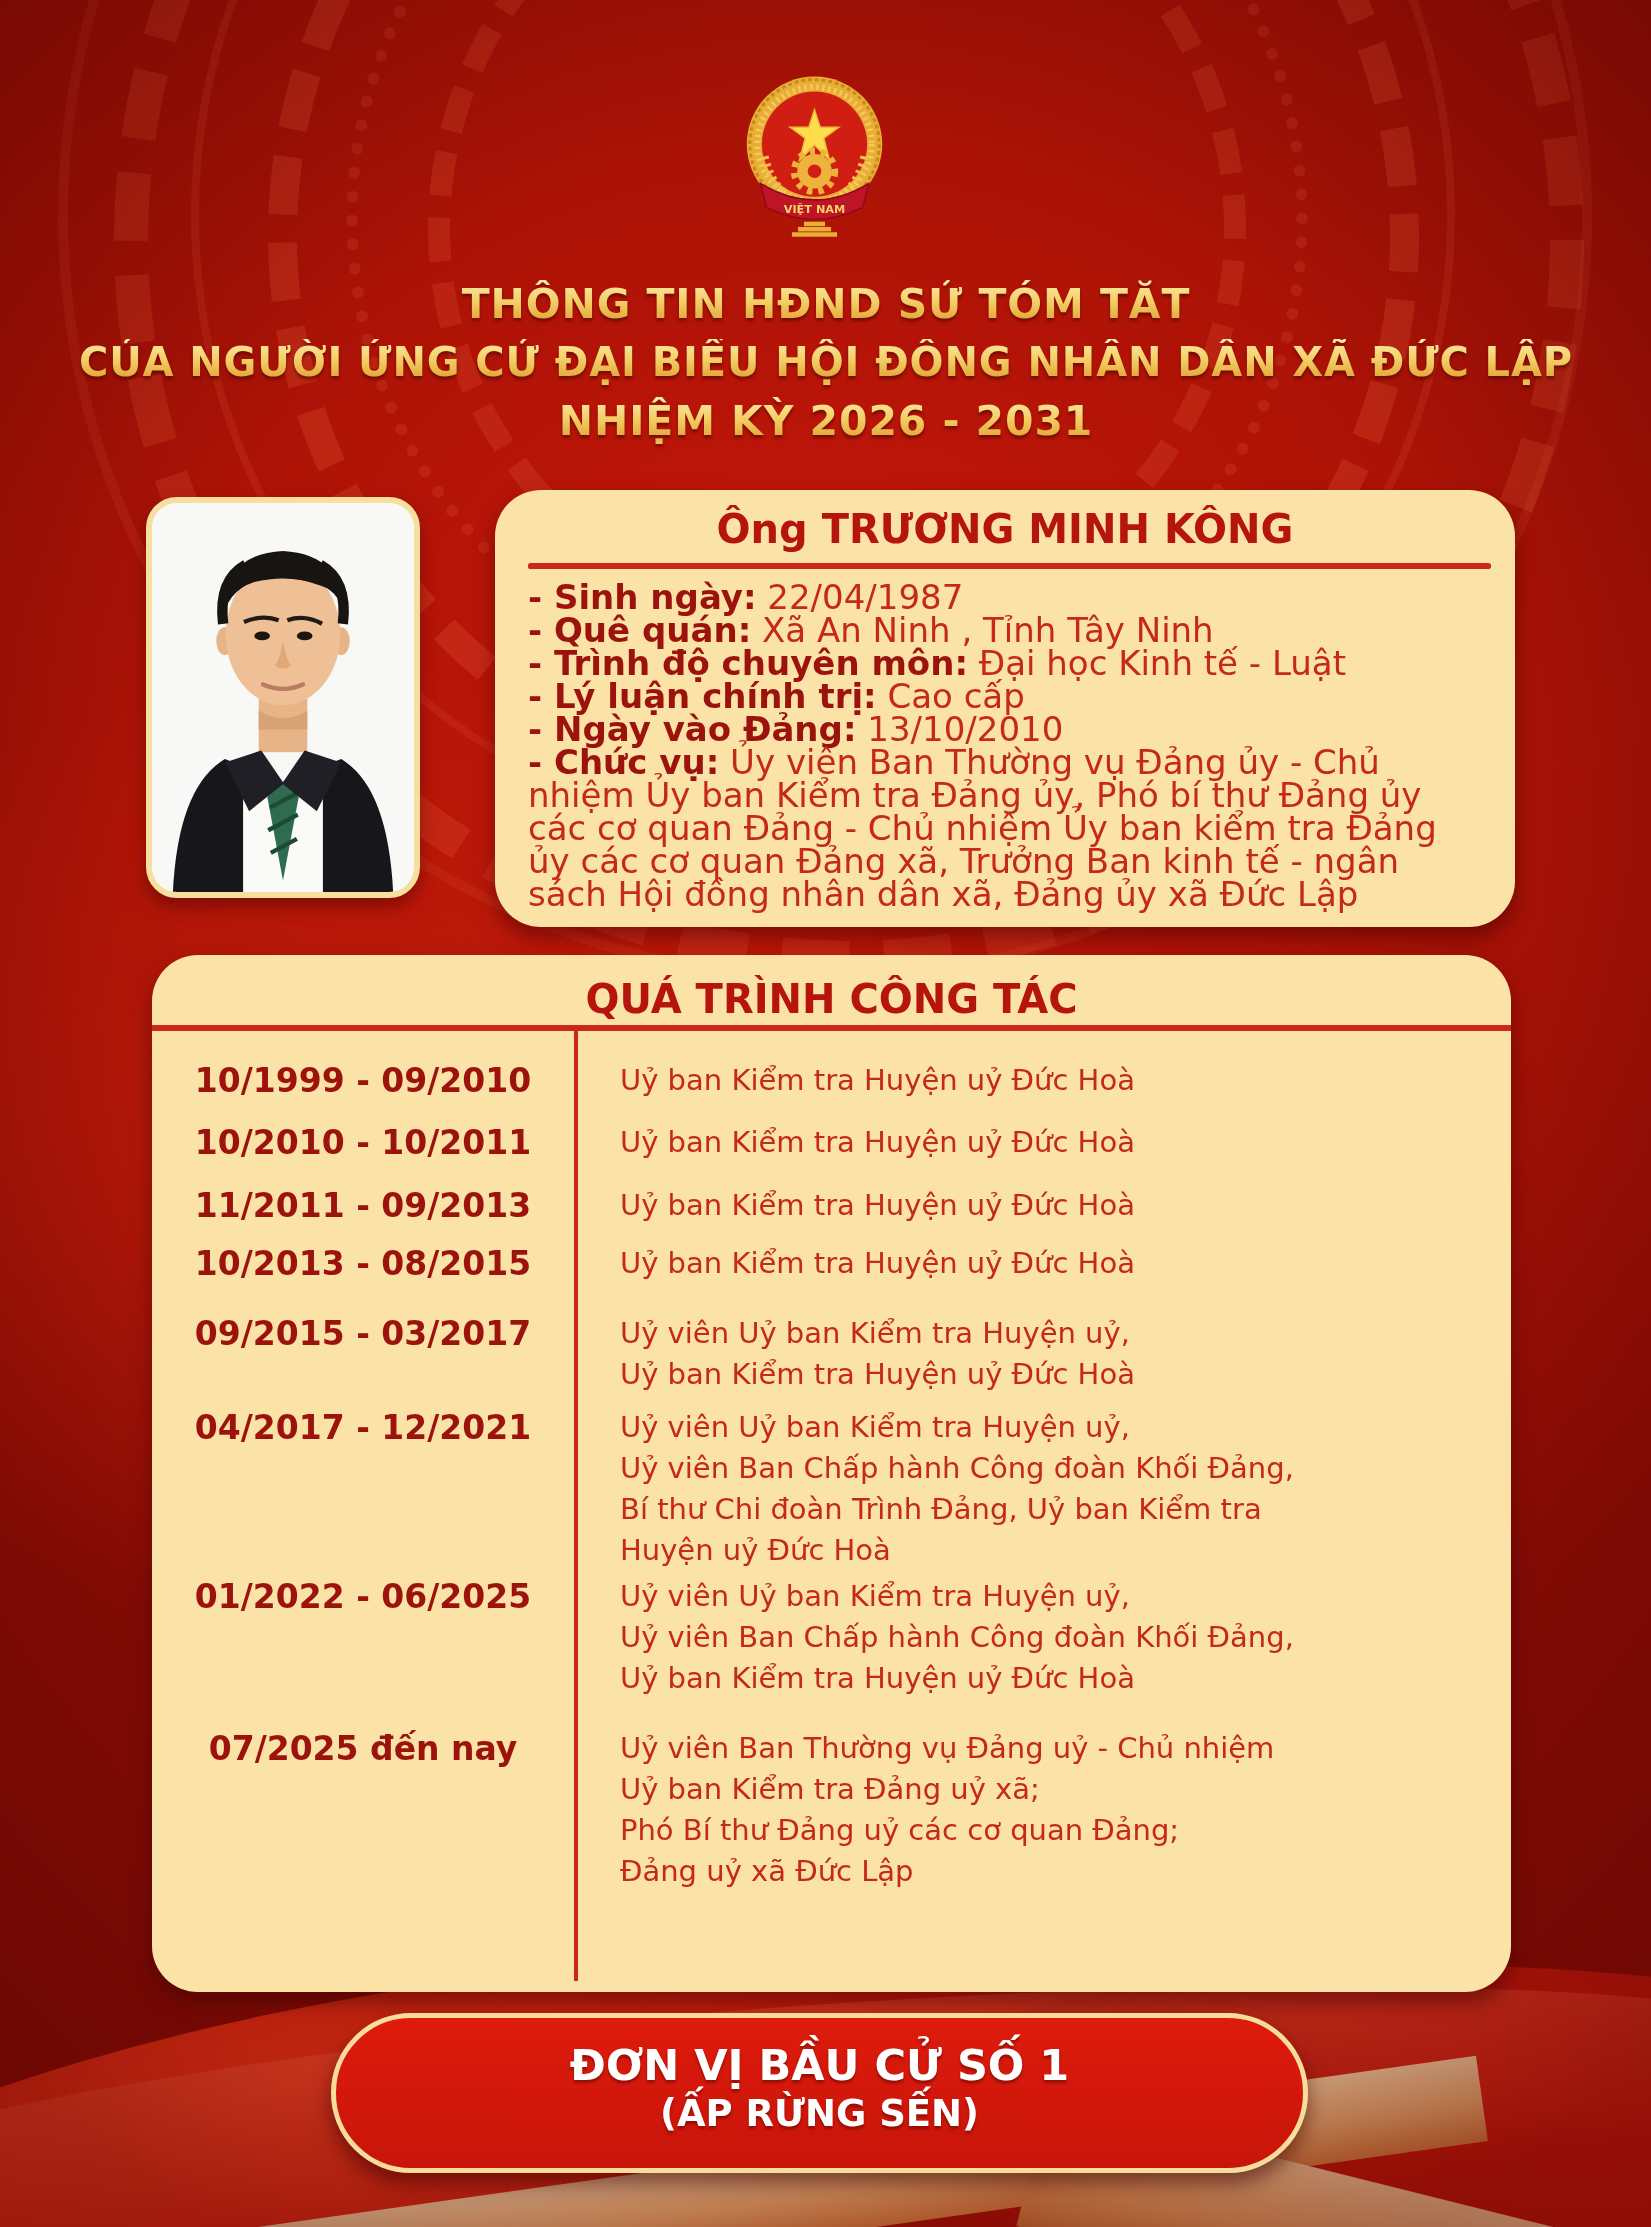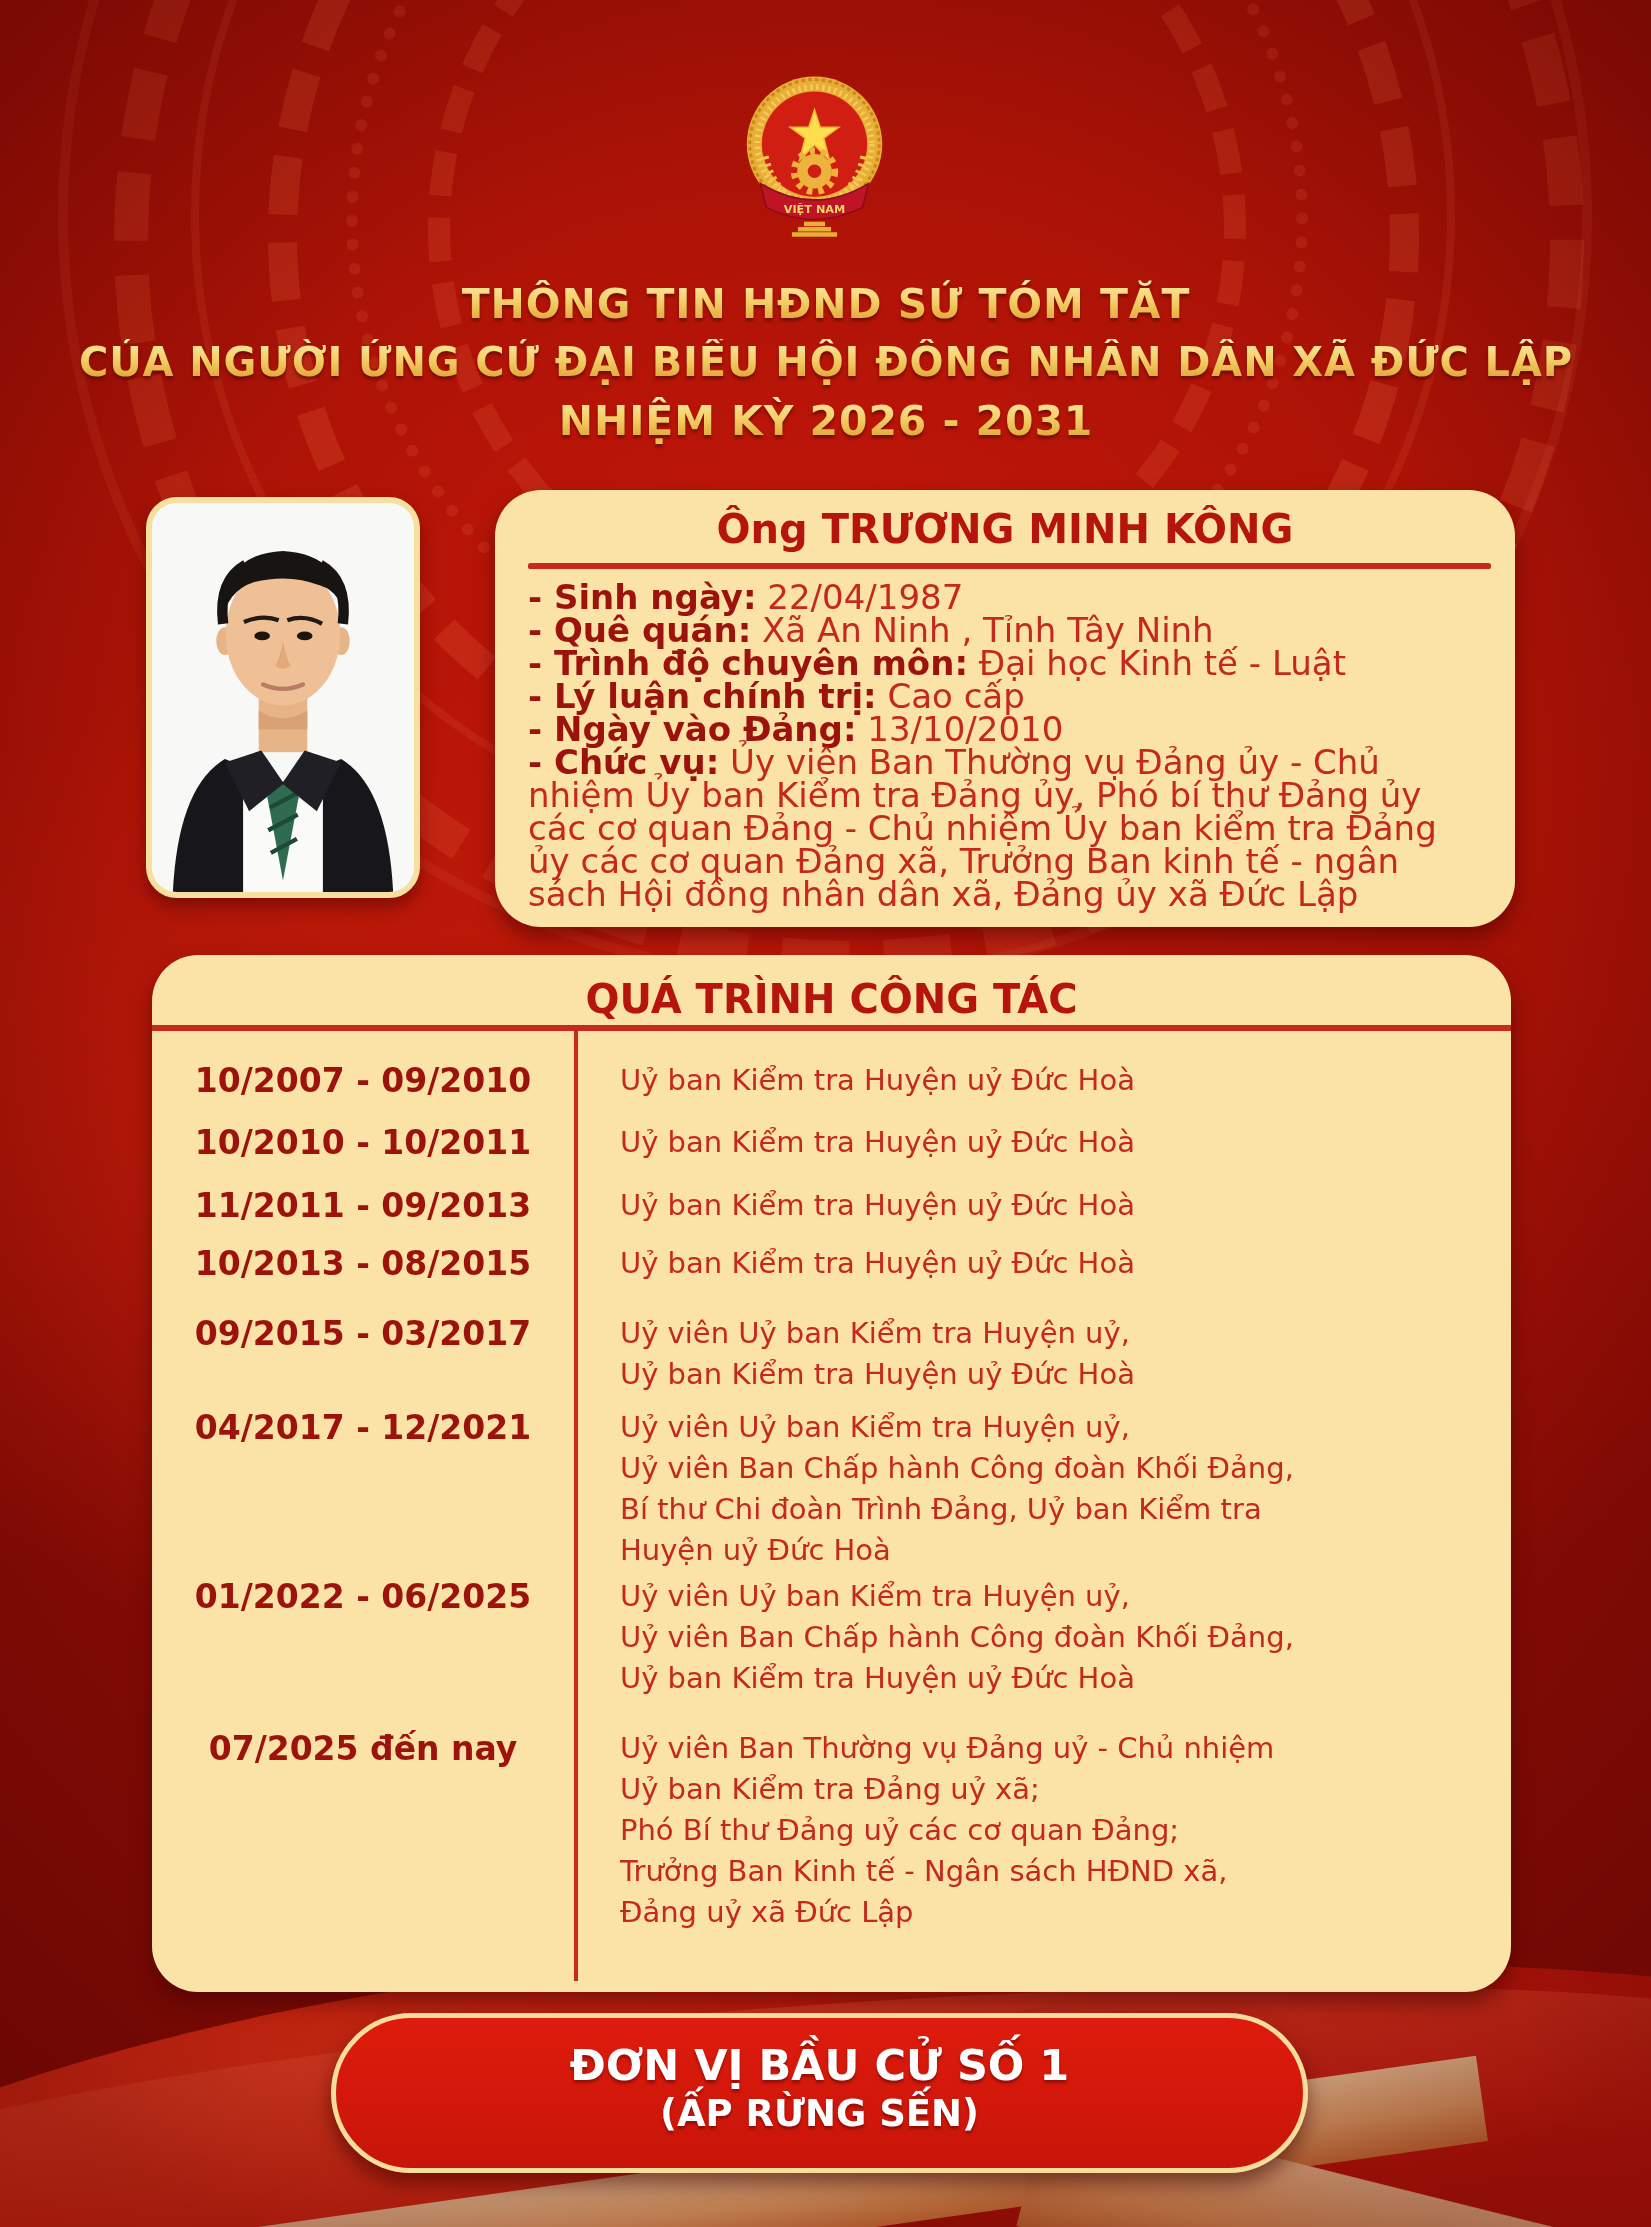--- a/index.html
+++ b/index.html
@@ -196,21 +196,21 @@
         <div class="bio-field"><b class="bio-label">- Chức vụ:</b><span class="bio-value"> Ủy viên Ban Thường vụ Đảng ủy - Chủ nhiệm Ủy ban Kiểm tra Đảng ủy, Phó bí thư Đảng ủy các cơ quan Đảng - Chủ nhiệm Ủy ban kiểm tra Đảng ủy các cơ quan Đảng xã, Trưởng Ban kinh tế - ngân sách Hội đồng nhân dân xã, Đảng ủy xã Đức Lập</span></div>
       </div>
   </div>
 
   <div class="abs career-panel">
     <div class="career-heading">QUÁ TRÌNH CÔNG TÁC</div>
     <div class="career-hline"></div>
     <div class="career-vline"></div>
     <div class="career-rows" id="career-rows">
         <div class="crow">
-          <div class="cdate">10/2007 - 09/2010</div>
+          <div class="cdate">10/1999 - 09/2010</div>
           <div class="cdesc">
             <div>Uỷ ban Kiểm tra Huyện uỷ Đức Hoà</div>
           </div>
         </div>
         <div class="crow">
           <div class="cdate">10/2010 - 10/2011</div>
           <div class="cdesc">
             <div>Uỷ ban Kiểm tra Huyện uỷ Đức Hoà</div>
           </div>
         </div>
@@ -249,21 +249,20 @@
             <div>Uỷ viên Ban Chấp hành Công đoàn Khối Đảng,</div>
             <div>Uỷ ban Kiểm tra Huyện uỷ Đức Hoà</div>
           </div>
         </div>
         <div class="crow">
           <div class="cdate">07/2025 đến nay</div>
           <div class="cdesc">
             <div>Uỷ viên Ban Thường vụ Đảng uỷ - Chủ nhiệm</div>
             <div>Uỷ ban Kiểm tra Đảng uỷ xã;</div>
             <div>Phó Bí thư Đảng uỷ các cơ quan Đảng;</div>
-            <div>Trưởng Ban Kinh tế - Ngân sách HĐND xã,</div>
             <div>Đảng uỷ xã Đức Lập</div>
           </div>
         </div>
       </div>
   </div>
 
   <div class="abs badge">
     <div class="badge-l1">ĐƠN VỊ BẦU CỬ SỐ 1</div>
     <div class="badge-l2">(ẤP RỪNG SẾN)</div>
   </div>

